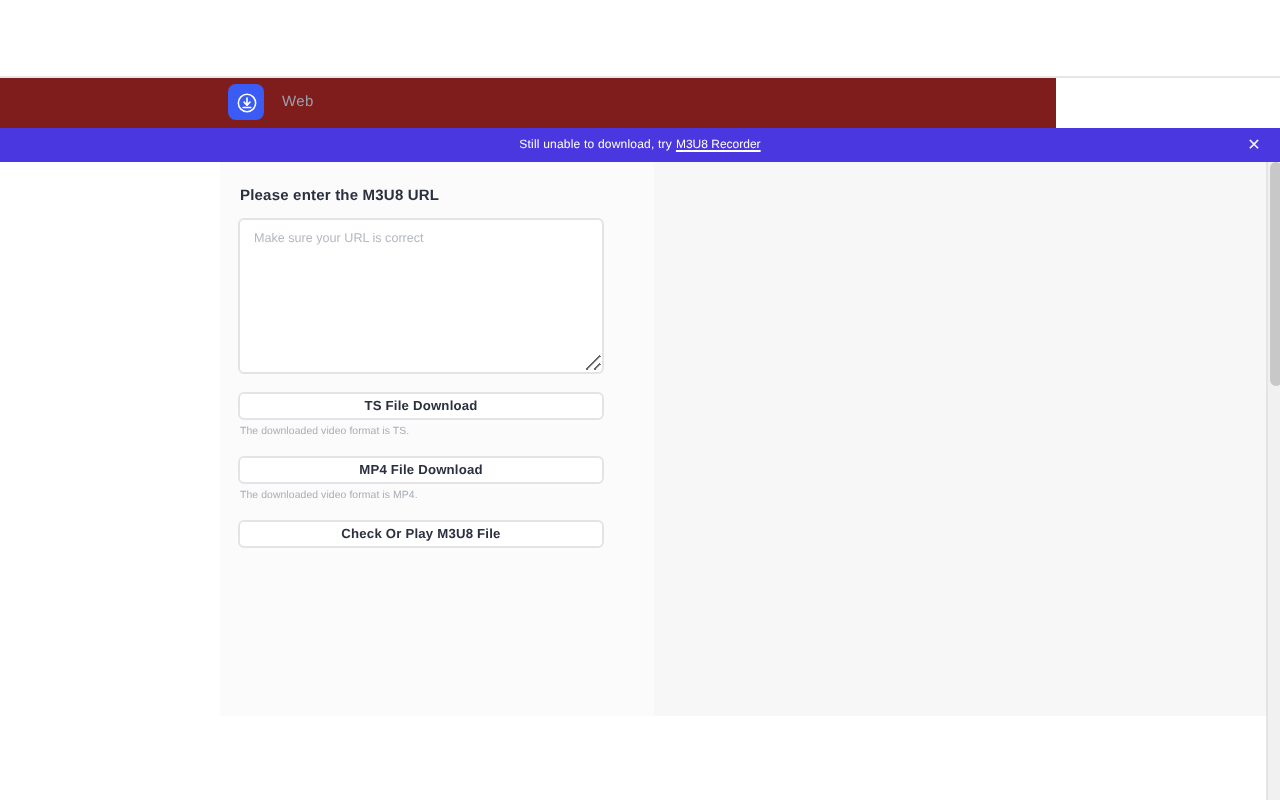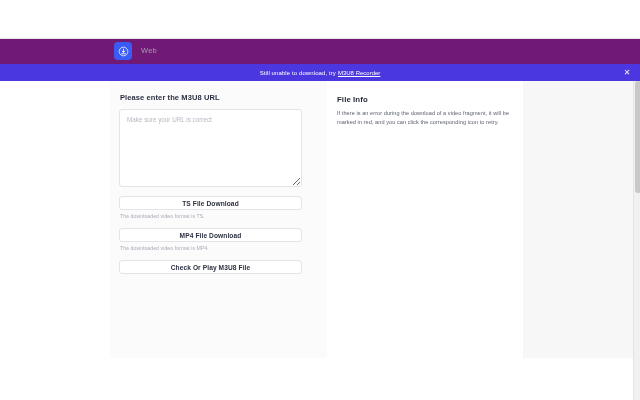--- a/index.html
+++ b/index.html
@@ -21,22 +21,22 @@
     left: 0; top: 0;
     width: 640px; height: 38px;
     background: #ffffff;
     border-bottom: 1px solid #e6e6e6;
   }
 
   
   .ext-header {
     position: absolute;
     left: 0; top: 39px;
-    width: 640px; height: 25px;
-    background: #701a75;
+    width: 528px; height: 25px;
+    background: #7f1d1d;
     display: flex;
     align-items: center;
   }
   .app-logo {
     position: absolute;
     left: 114px;
     top: 3px;
     width: 18px; height: 18px;
     border-radius: 4px;
     background: #3b5bf5;
@@ -246,21 +246,17 @@
 
     <button class="action-btn">TS File Download</button>
     <div class="btn-hint">The downloaded video format is TS.</div>
 
     <button class="action-btn">MP4 File Download</button>
     <div class="btn-hint">The downloaded video format is MP4.</div>
 
     <button class="action-btn">Check Or Play M3U8 File</button>
   </div>
 
-  <div class="fileinfo-panel">
-    <div class="fileinfo-title">File Info</div>
-    <p class="fileinfo-desc">If there is an error during the download of a video fragment, it will be marked in red, and you can click the corresponding icon to retry.</p>
-  </div>
 </div>
 
 <div class="scrollbar-track">
   <div class="scrollbar-thumb"></div>
 </div>
 
 </body></html>

